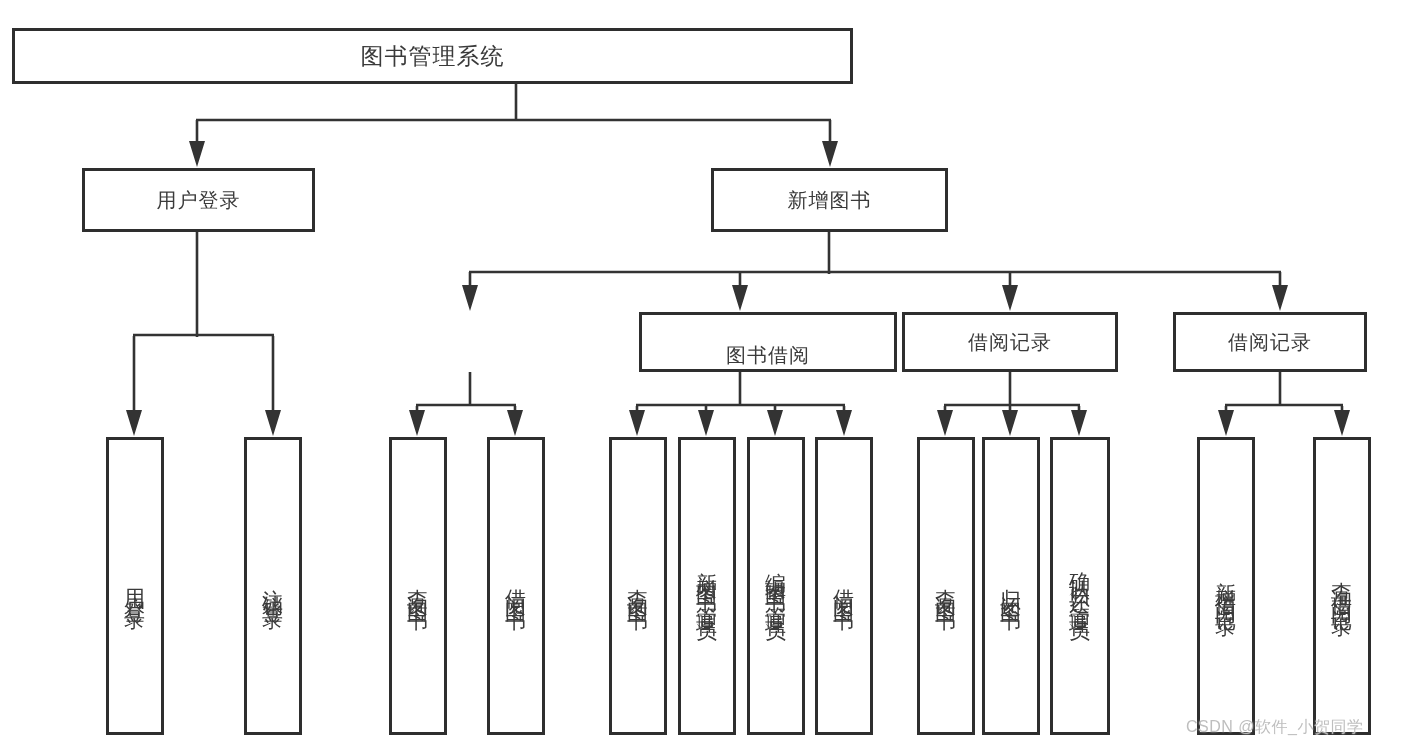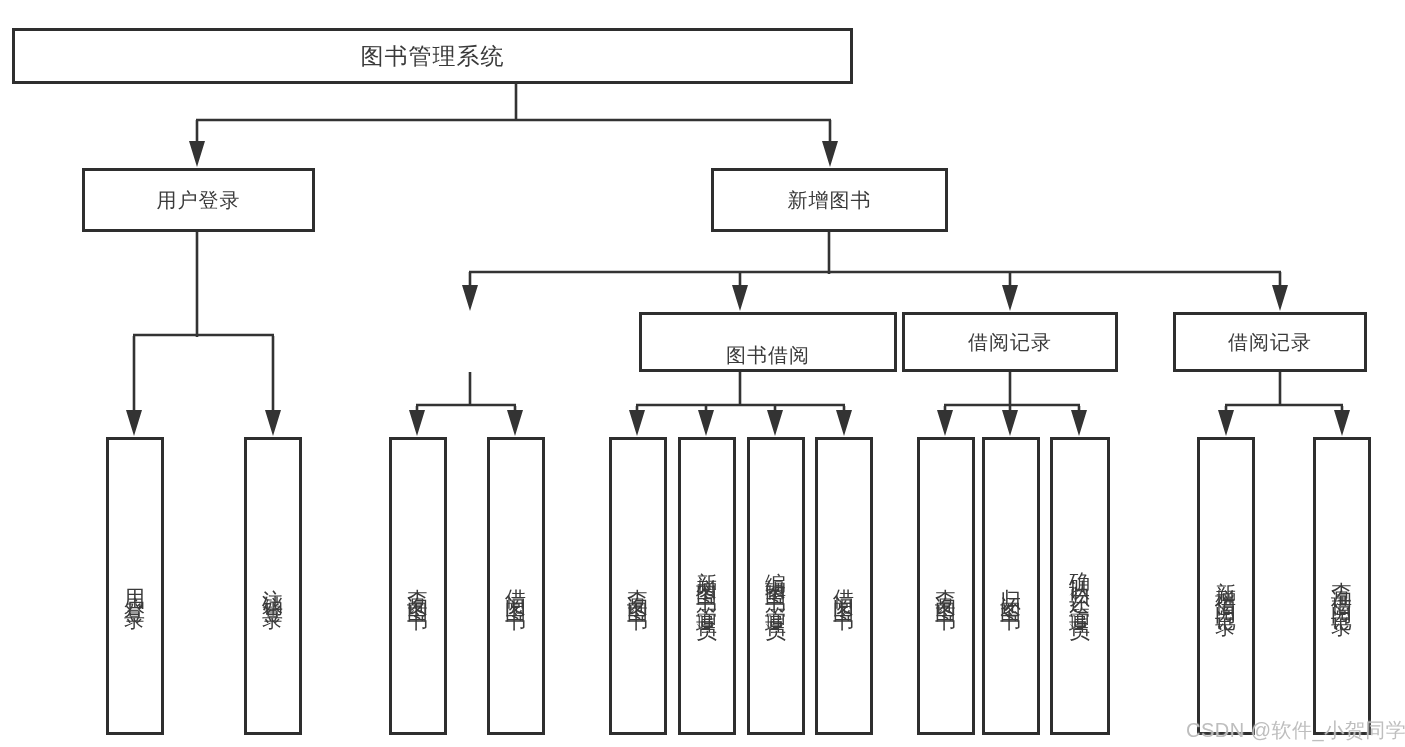--- a/index.html
+++ b/index.html
@@ -49,21 +49,21 @@
     letter-spacing: 7px;
     line-height: 1;
     color: #3a3a3a;
     white-space: nowrap;
   }
   .watermark {
     position: absolute;
     left: 1186px;
     top: 717px;
     z-index: 5;
-    font-size: 20px;
+    font-size: 16px;
     color: rgba(187, 187, 187, 0.95);
     text-shadow: 0 0 2px rgba(255,255,255,0.85);
     white-space: nowrap;
     letter-spacing: 0.5px;
   }
 </style>
 </head>
 <body>
 
 <div class="canvas">

